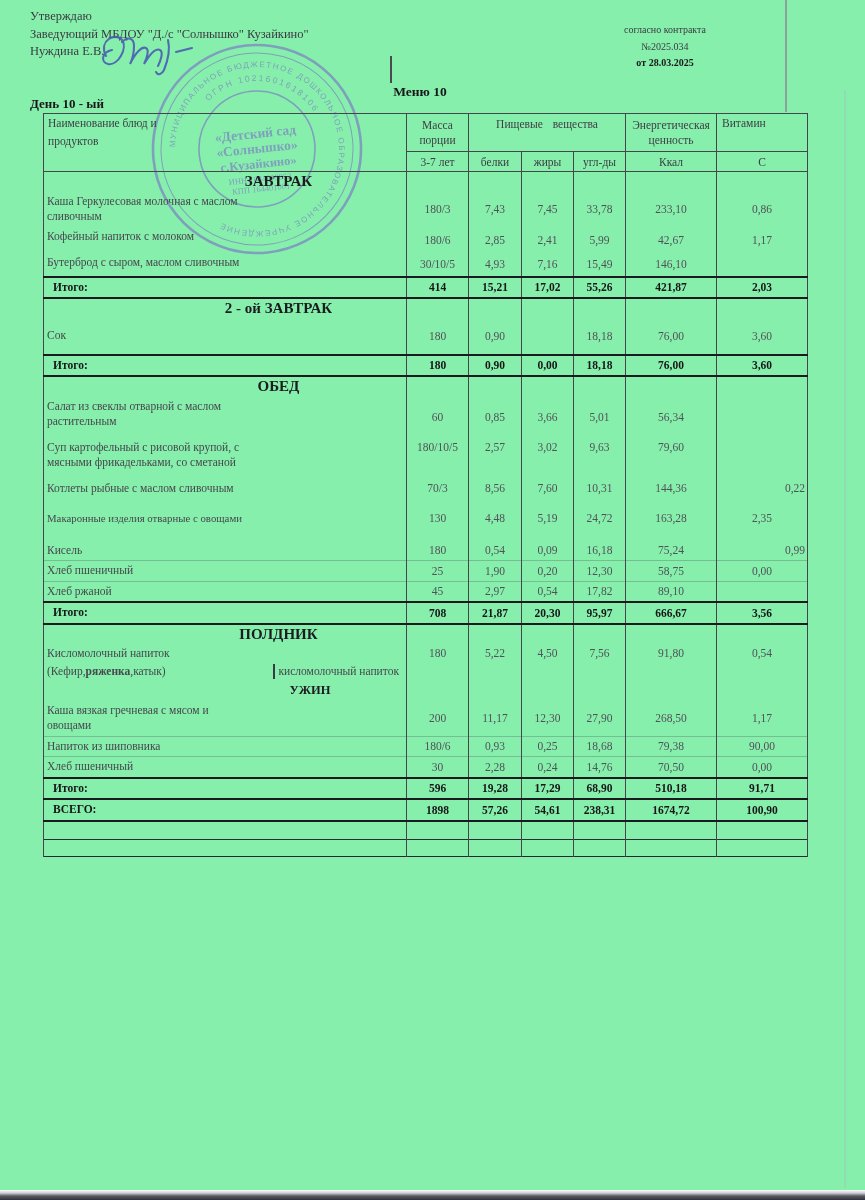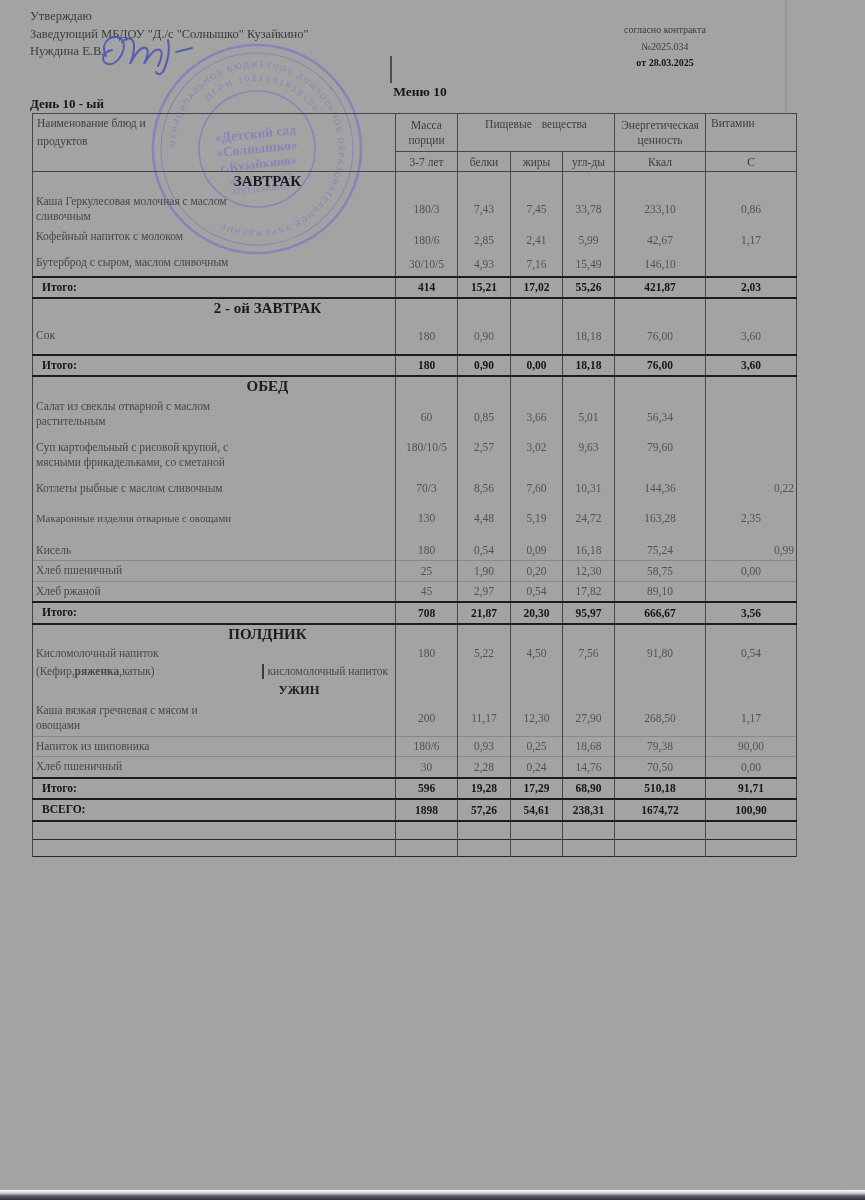--- a/index.html
+++ b/index.html
@@ -1,37 +1,37 @@
 <!DOCTYPE html>
 <html><head>
 <meta charset="utf-8">
 <style>
   html,body{margin:0;padding:0;background:#e8e8ea;}
-  .page{position:relative;width:865px;height:1200px;background:#a3a3a3;overflow:hidden;
+  .page{position:relative;width:865px;height:1200px;background:#86efac;overflow:hidden;
         font-family:"Liberation Serif","DejaVu Serif",serif;color:#3d3d42;}
   
   .approve{position:absolute;left:30px;top:8px;font-size:12.5px;line-height:17.5px;color:#3b3b40;}
   .contract{position:absolute;left:560px;top:22px;width:210px;text-align:center;
             font-size:10px;line-height:16.5px;color:#3b3b40;}
   .contract .b3{font-weight:bold;color:#17171b;}
   .menu-title{position:absolute;left:340px;top:84px;width:160px;text-align:center;
               font-weight:bold;font-size:13.5px;color:#17171b;}
   .day-label{position:absolute;left:30px;top:96px;font-weight:bold;font-size:13px;color:#17171b;}
   
   .fold-line{position:absolute;left:785px;top:0;width:1.5px;height:112px;background:#8d8d96;opacity:.8;}
   .tick-mark{position:absolute;left:390px;top:56px;width:1.5px;height:27px;background:#4a4a52;}
   .edge-right{position:absolute;right:19px;top:90px;bottom:12px;width:2px;background:rgba(175,175,188,.30);}
   .scan-bottom{position:absolute;left:0;right:0;bottom:0;height:10px;
      background:linear-gradient(to bottom,#fdfdfe 0%,#cfcfd6 30%,#5a5a64 60%,#31313b 100%);}
   
   .stamp{position:absolute;left:146px;top:38px;width:222px;height:222px;opacity:.62;
          transform:rotate(-6deg);pointer-events:none;}
   .sig{position:absolute;left:88px;top:26px;width:150px;height:58px;pointer-events:none;}
   
-  table.menu{position:absolute;left:32px;top:113px;width:764px;border-collapse:collapse;
+  table.menu{position:absolute;left:43px;top:113px;width:764px;border-collapse:collapse;
              table-layout:fixed;border:1.5px solid #26262b;font-size:11.5px;color:#47474d;}
   td{border-left:1px solid #45454c;border-right:1px solid #45454c;padding:0 4px;
      vertical-align:middle;overflow:hidden;}
   thead td{border:1px solid #45454c;text-align:center;color:#3e3e44;}
   thead tr.h1 td{border-bottom:1px solid #45454c;}
   thead tr.h2{height:20px;}
   thead tr.h1{height:38px;}
   thead td.hname{text-align:left;vertical-align:top;padding:3px 4px;}
   thead td.hname .gap{margin-top:6px;}
   thead td.wsp{vertical-align:top;padding-top:4px;word-spacing:7px;}

